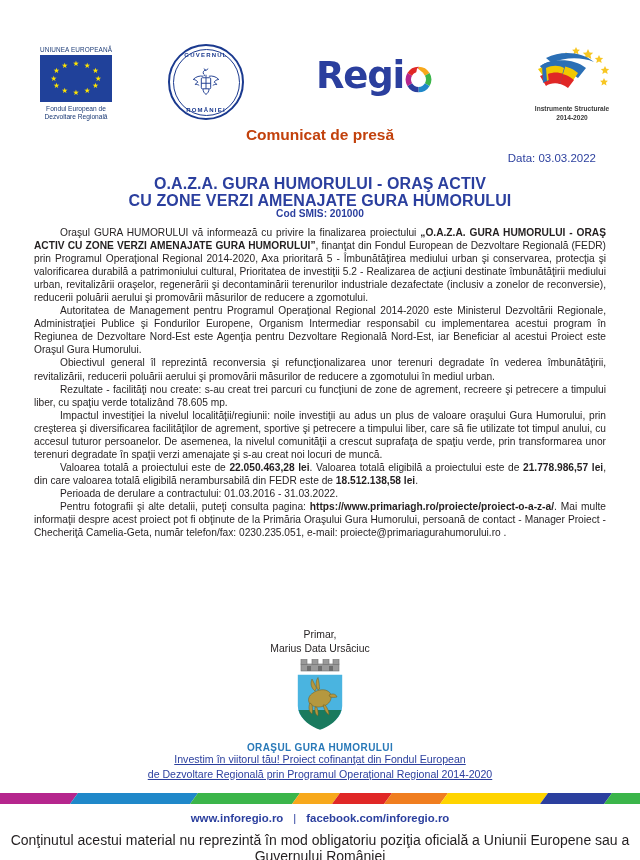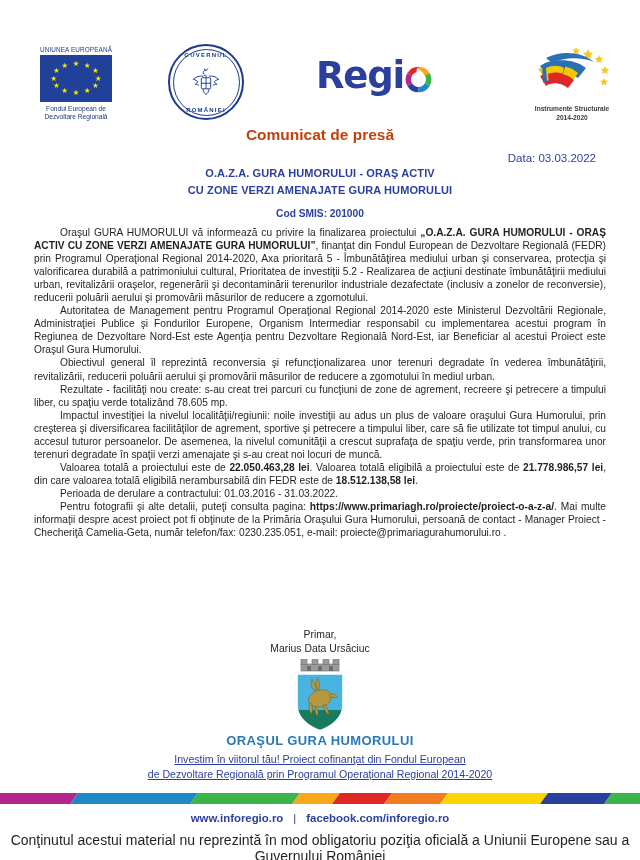--- a/index.html
+++ b/index.html
@@ -159,25 +159,25 @@
     top: 152px;
     left: 0;
     width: 596px;
     text-align: right;
     font-size: 11.5px;
     color: #2b3f9e;
     font-weight: normal;
   }
   .proj-title {
     position: absolute;
-    top: 165px;
-    left: 0;
-    width: 640px;
-    text-align: center;
-    font-size: 11px;
+    top: 176px;
+    left: 0;
+    width: 640px;
+    text-align: center;
+    font-size: 16px;
     font-weight: bold;
     color: #2b3f9e;
     line-height: 16.5px;
     letter-spacing: .1px;
   }
   .smis {
     position: absolute;
     top: 208px;
     left: 0;
     width: 640px;
@@ -215,22 +215,22 @@
     line-height: 13.5px;
     color: #231f20;
   }
   .coat {
     margin: 3px auto 0;
     width: 62px;
     height: 74px;
     position: relative;
   }
   .coat-label {
-    margin-top: 2px;
-    font-size: 13px;
+    margin-top: 9px;
+    font-size: 10px;
     font-weight: bold;
     color: #2979b8;
     letter-spacing: .4px;
   }
 
   
   .slogan {
     position: absolute;
     top: 752px;
     left: 0;

